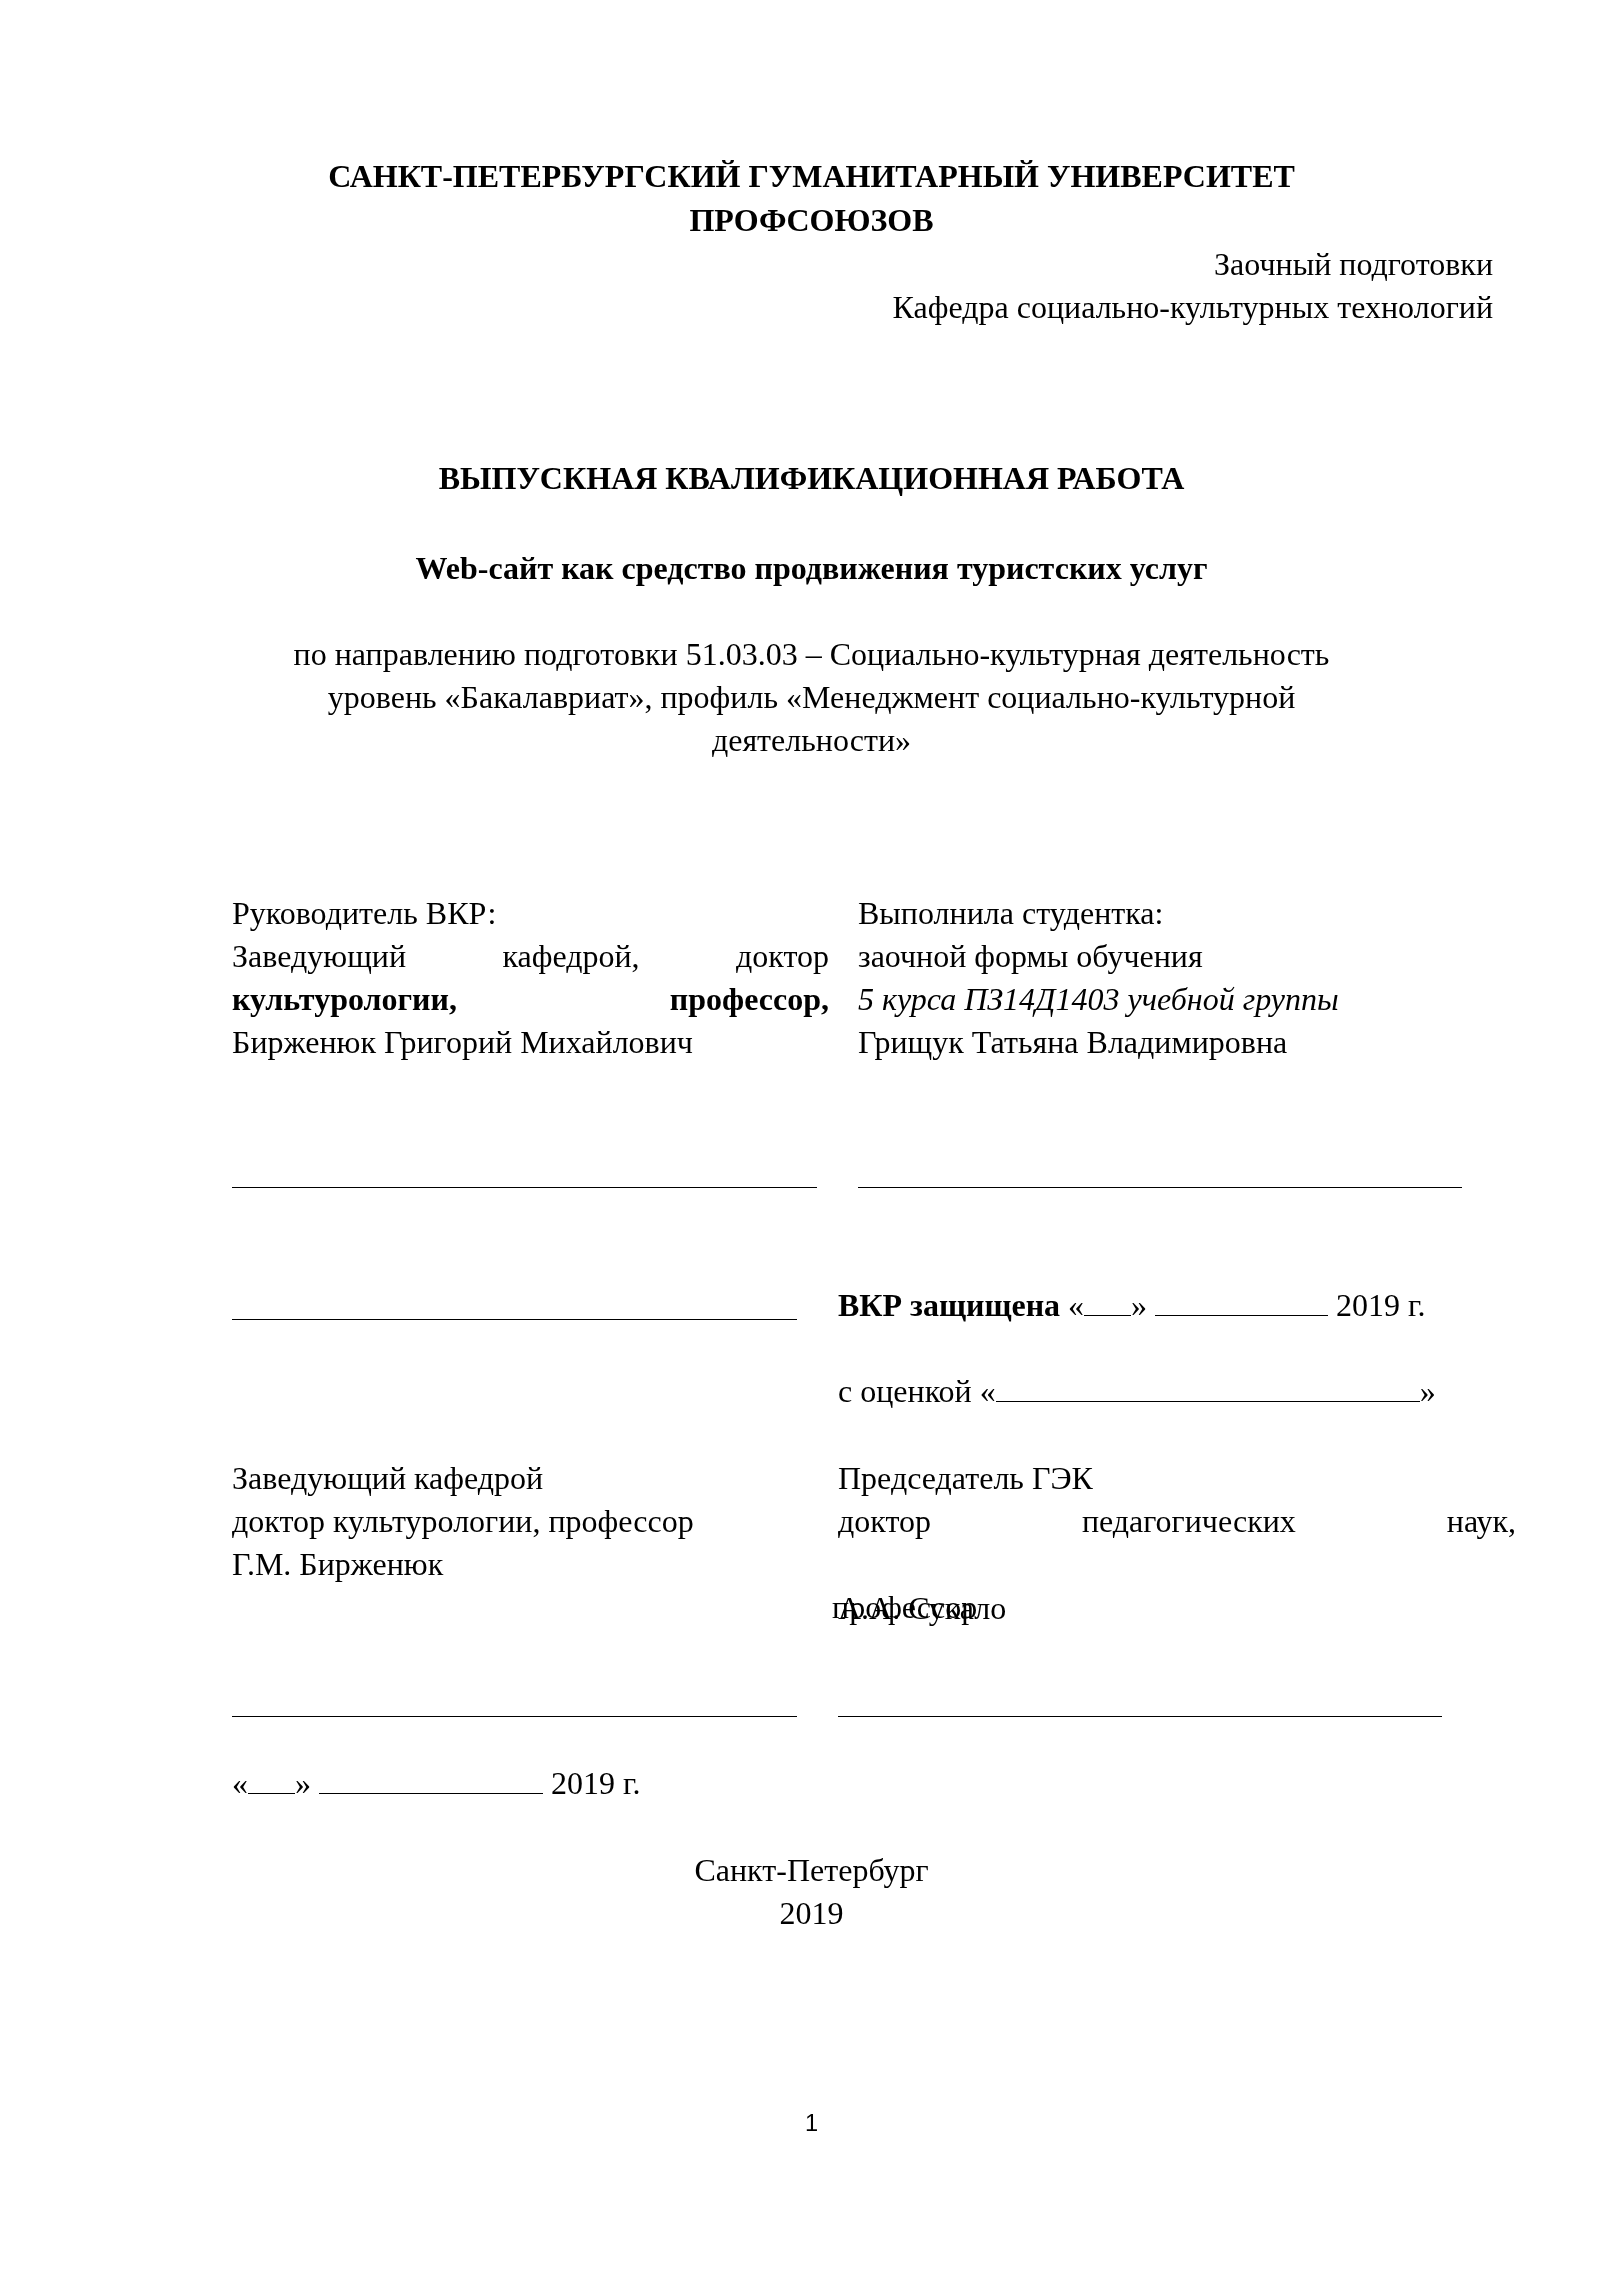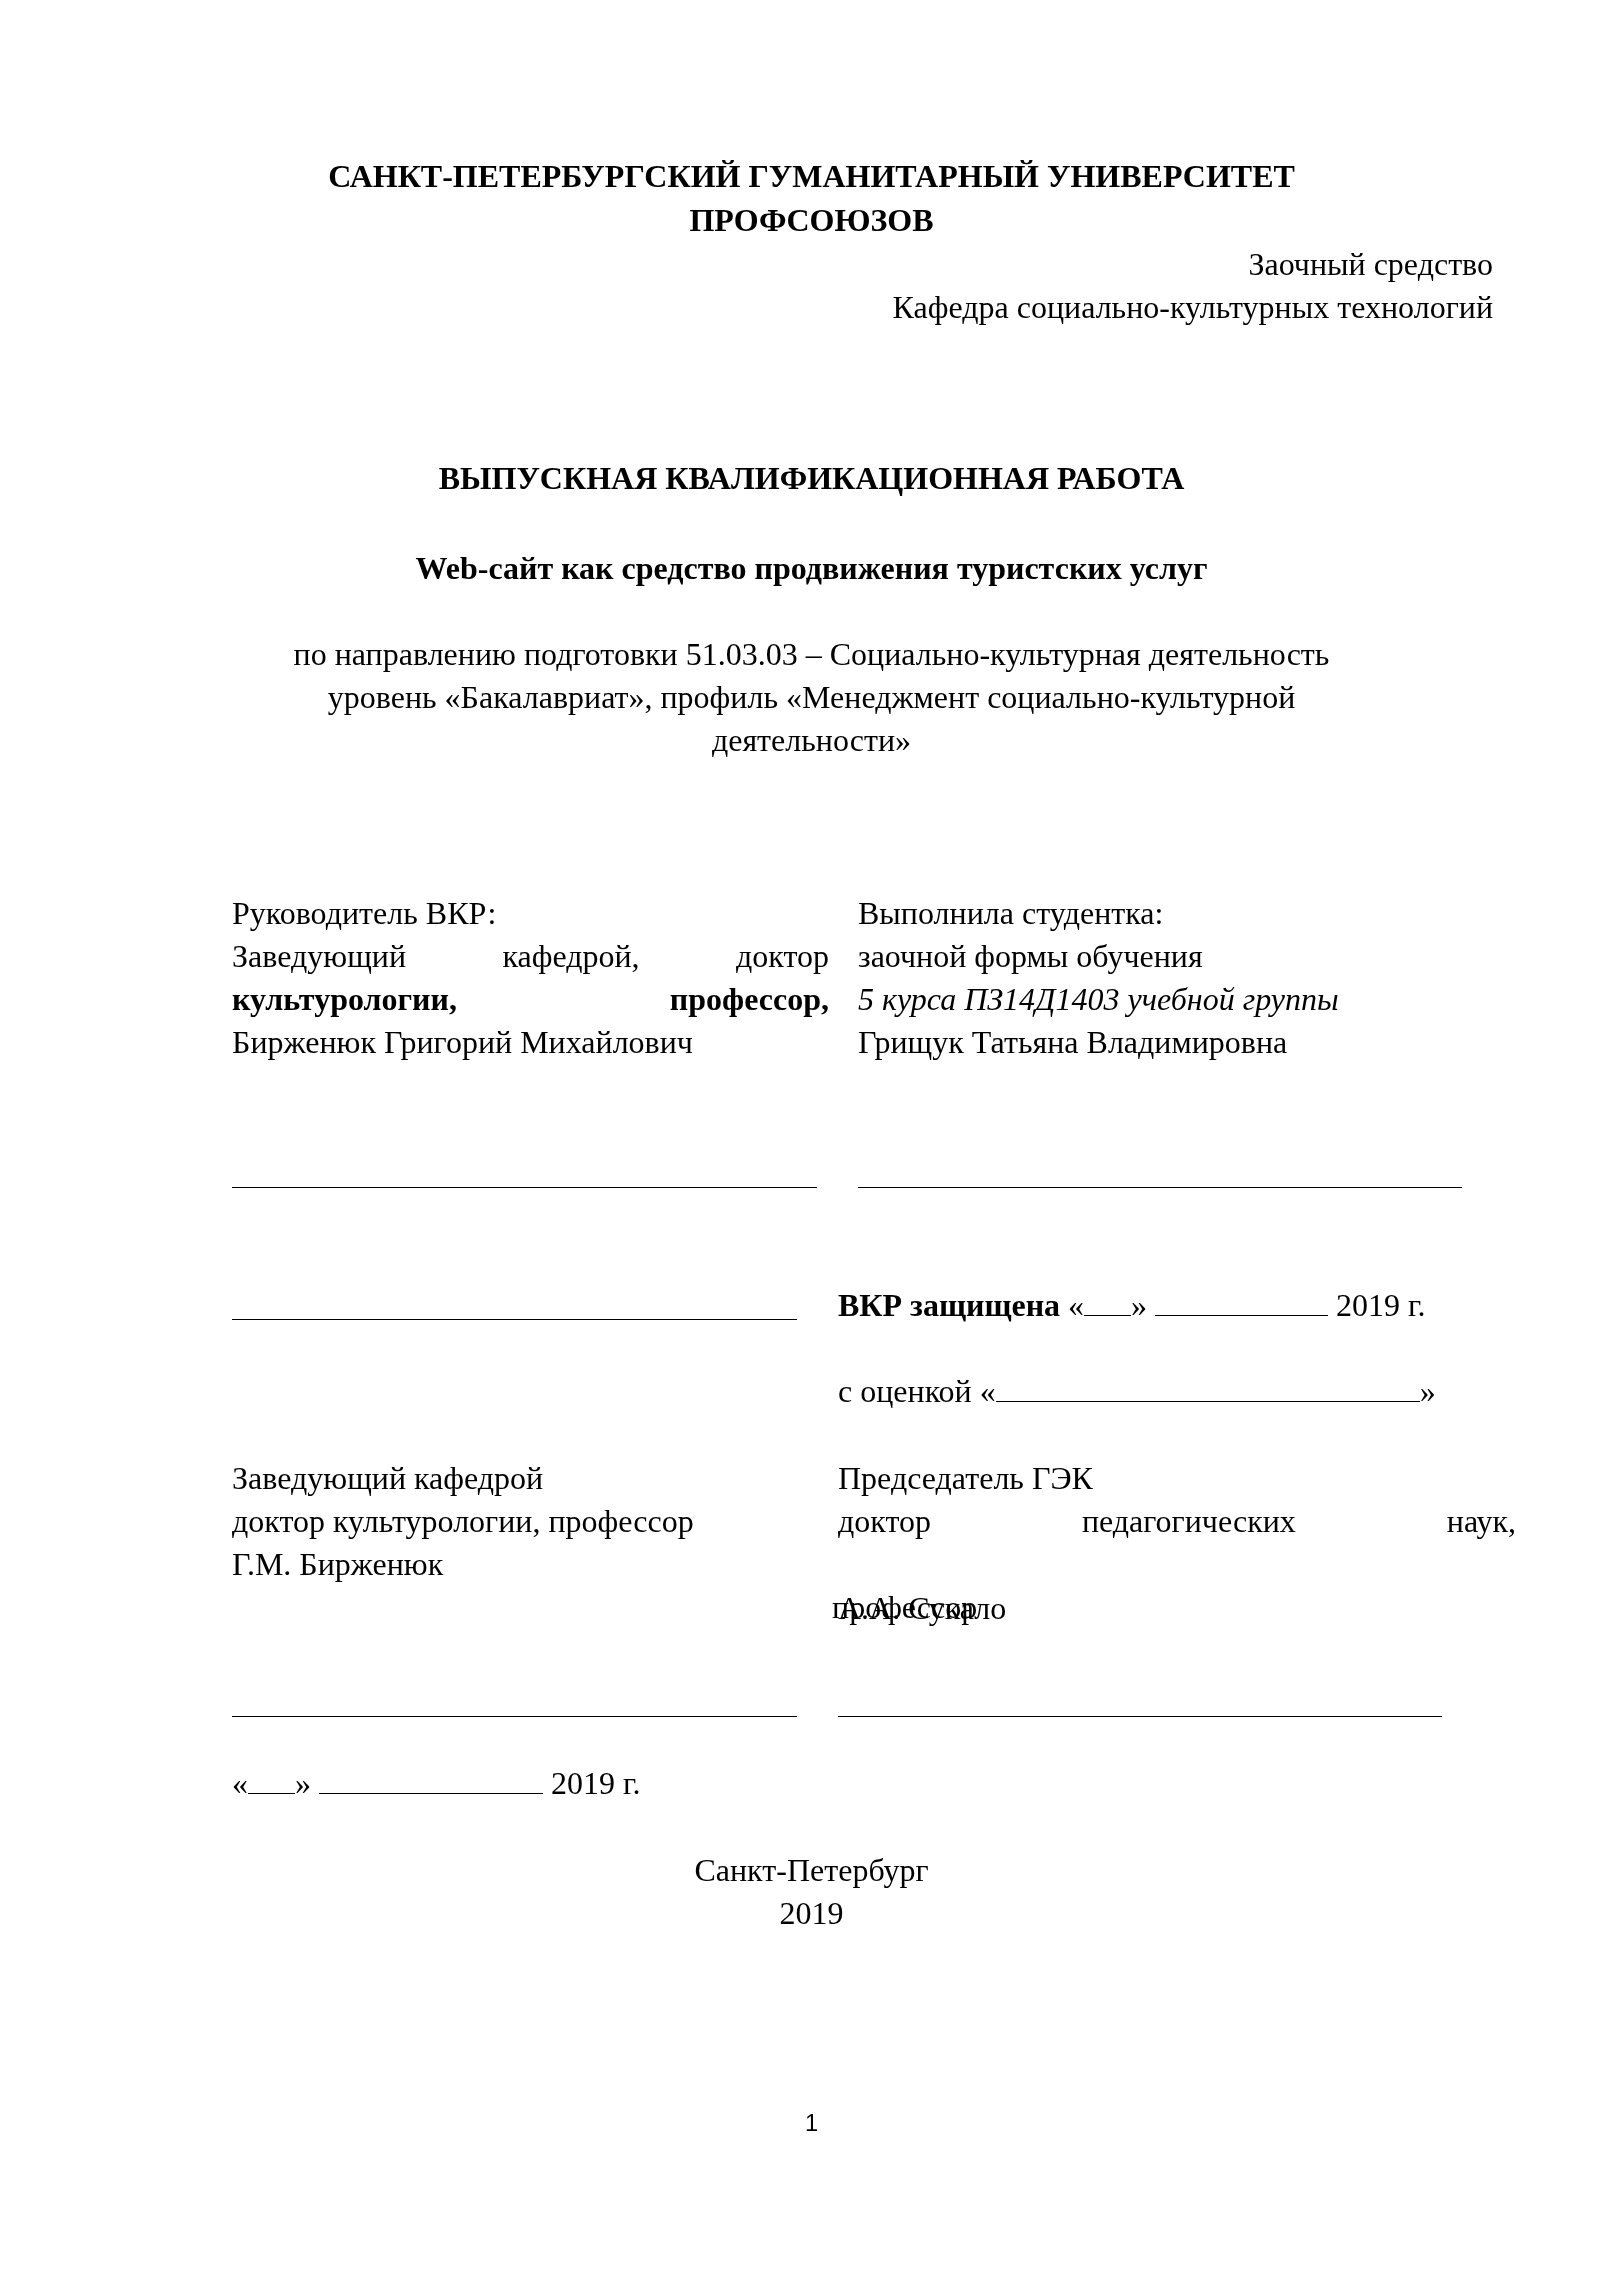--- a/index.html
+++ b/index.html
@@ -12,21 +12,21 @@
   .right { text-align: right; }
   .uline { display: inline-block; border-bottom: 1.6px solid #000; height: 31px; vertical-align: baseline; }
   .sigline { position: absolute; border-bottom: 1.6px solid #000; height: 0; }
   .pagenum { font-family: "Liberation Sans", "DejaVu Sans", sans-serif; font-size: 23.6px; }
 </style>
 </head>
 <body>
 
 <div class="abs center fs bold" style="top:155px;">САНКТ-ПЕТЕРБУРГСКИЙ ГУМАНИТАРНЫЙ УНИВЕРСИТЕТ</div>
 <div class="abs center fs bold" style="top:199px;">ПРОФСОЮЗОВ</div>
-<div class="abs fs right" style="top:243px; right:130px;">Заочный средство</div>
+<div class="abs fs right" style="top:243px; right:130px;">Заочный подготовки</div>
 <div class="abs fs right" style="top:286px; right:130px;">Кафедра социально-культурных технологий</div>
 
 <div class="abs center fs bold" style="top:457px;">ВЫПУСКНАЯ КВАЛИФИКАЦИОННАЯ РАБОТА</div>
 <div class="abs center fs bold" style="top:547px;">Web-сайт как средство продвижения туристских услуг</div>
 <div class="abs center fs" style="top:633px;">по направлению подготовки 51.03.03 – Социально-культурная деятельность</div>
 <div class="abs center fs" style="top:676px;">уровень «Бакалавриат», профиль «Менеджмент социально-культурной</div>
 <div class="abs center fs" style="top:719px;">деятельности»</div>
 
 <div class="abs fs" style="top:892px; left:232px;">Руководитель ВКР:</div>
 <div class="abs fs" style="top:935px; left:232px; width:597px; display:flex; justify-content:space-between;">

